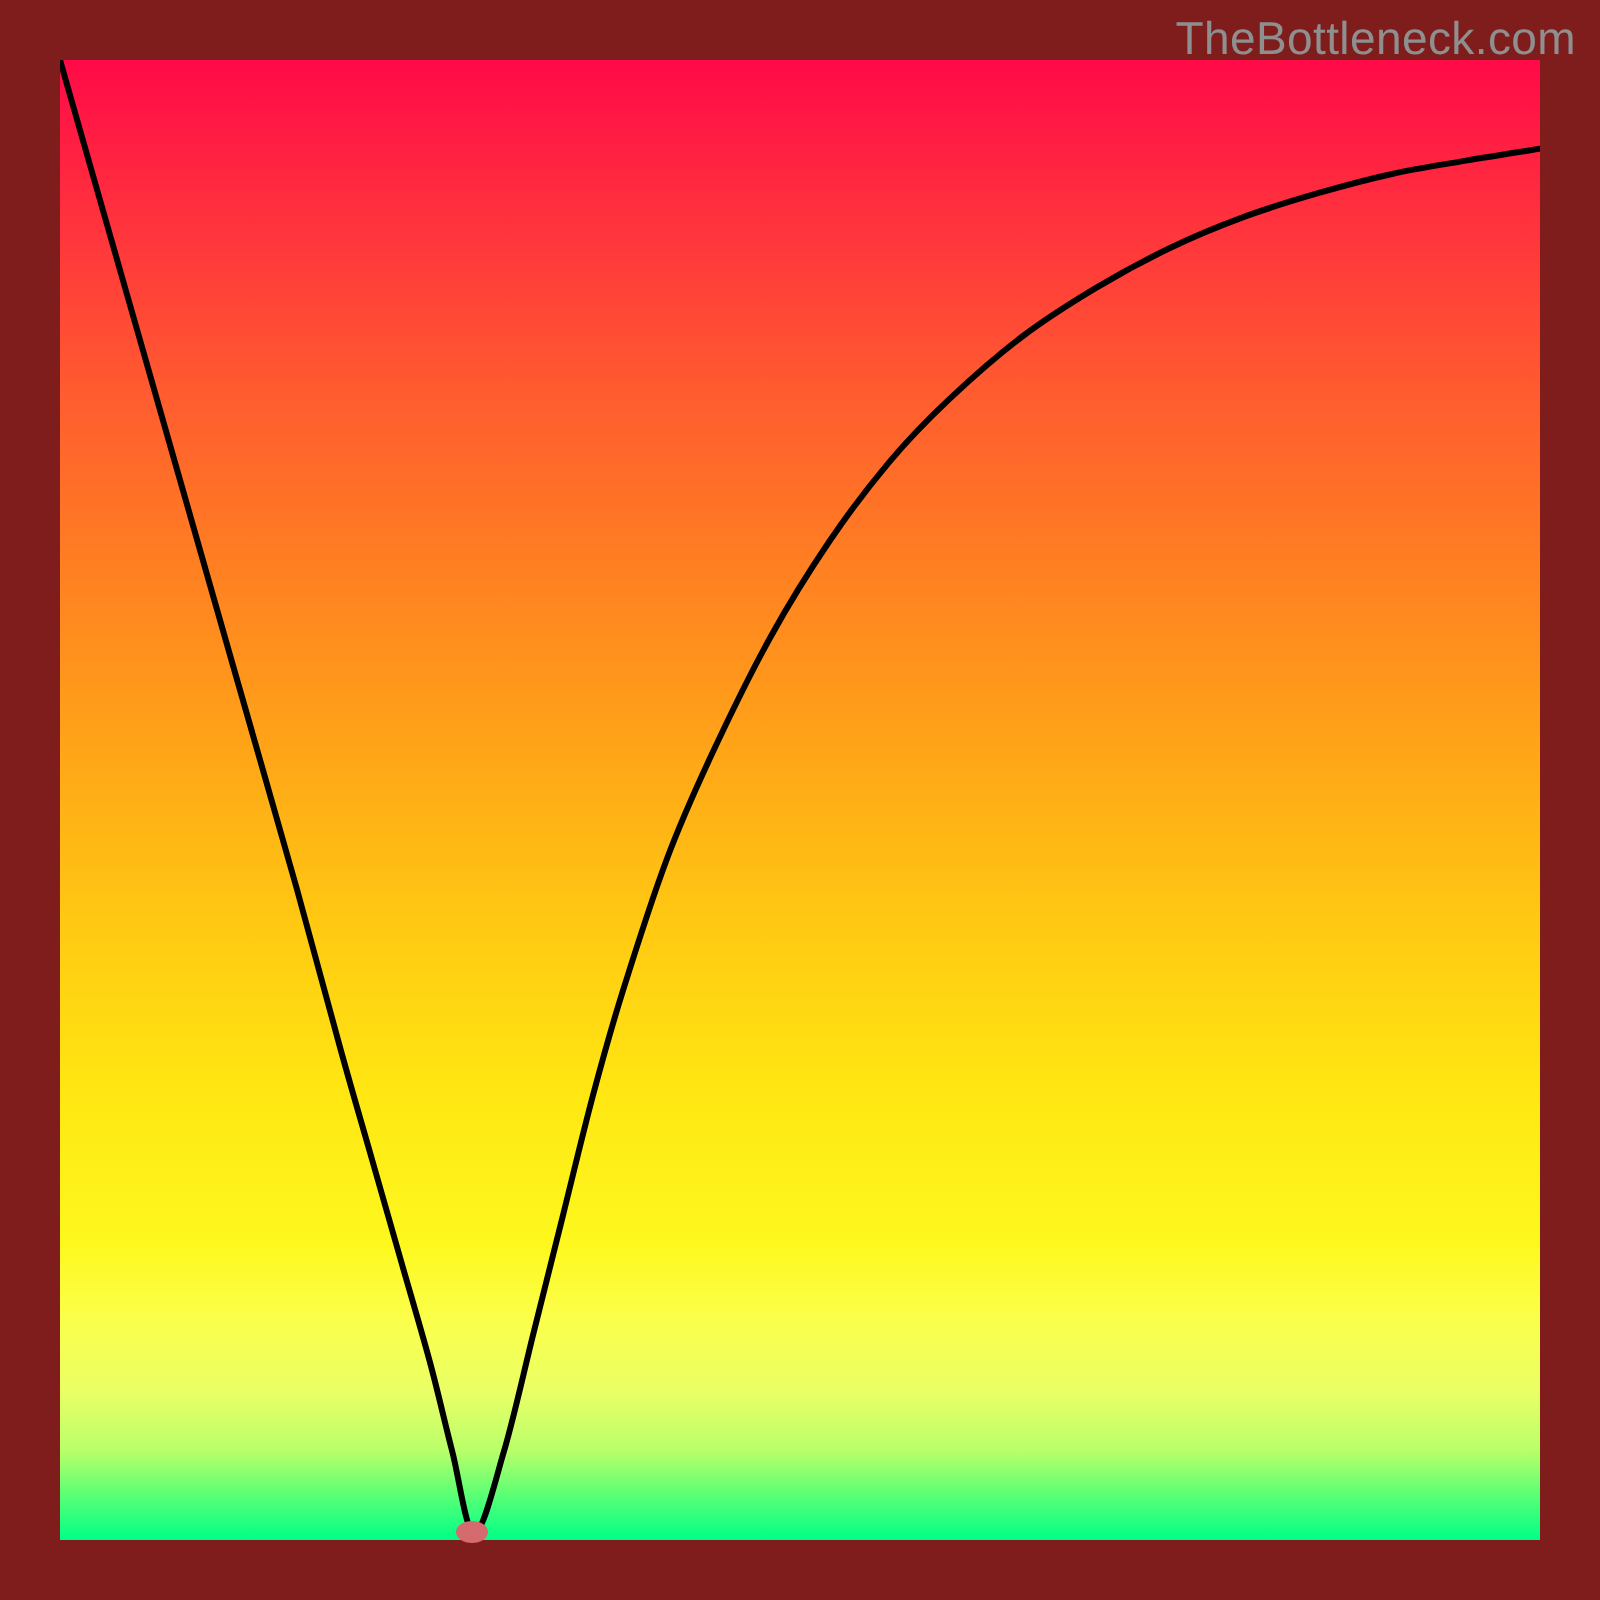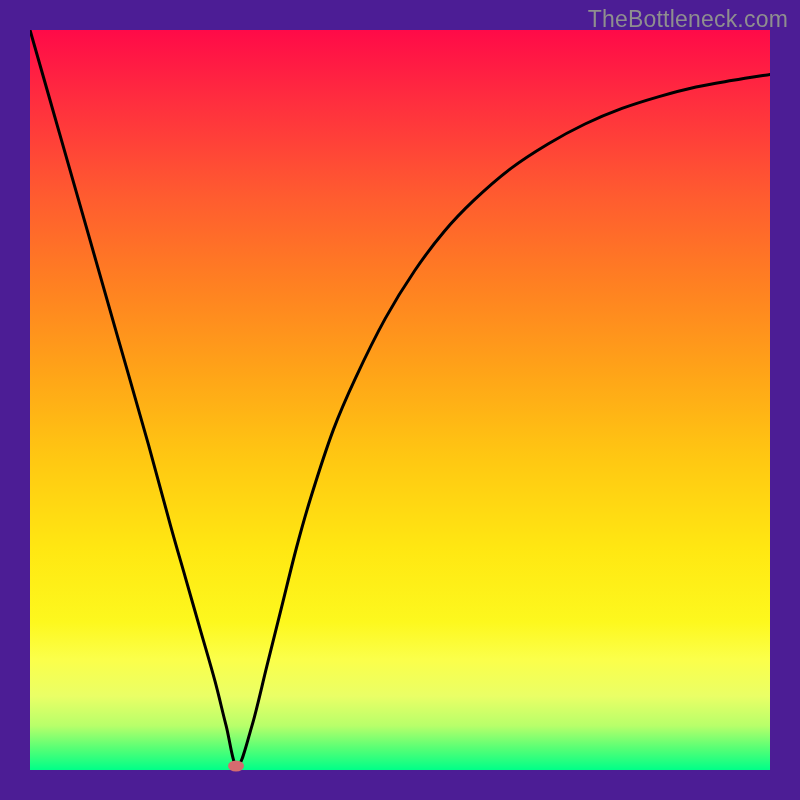--- a/index.html
+++ b/index.html
@@ -7,21 +7,21 @@
     padding: 0;
     width: 800px;
     height: 800px;
     overflow: hidden;
     font-family: Arial, Helvetica, sans-serif;
   }
   .chart-container {
     position: relative;
     width: 800px;
     height: 800px;
-    background: #4c1d95;
+    background: #7f1d1d;
   }
   .plot-area {
     position: absolute;
     left: 30px;
     top: 30px;
     width: 740px;
     height: 740px;
     background: linear-gradient(to bottom,
       #ff0a48 0%,
       #ff2f3e 10%,

